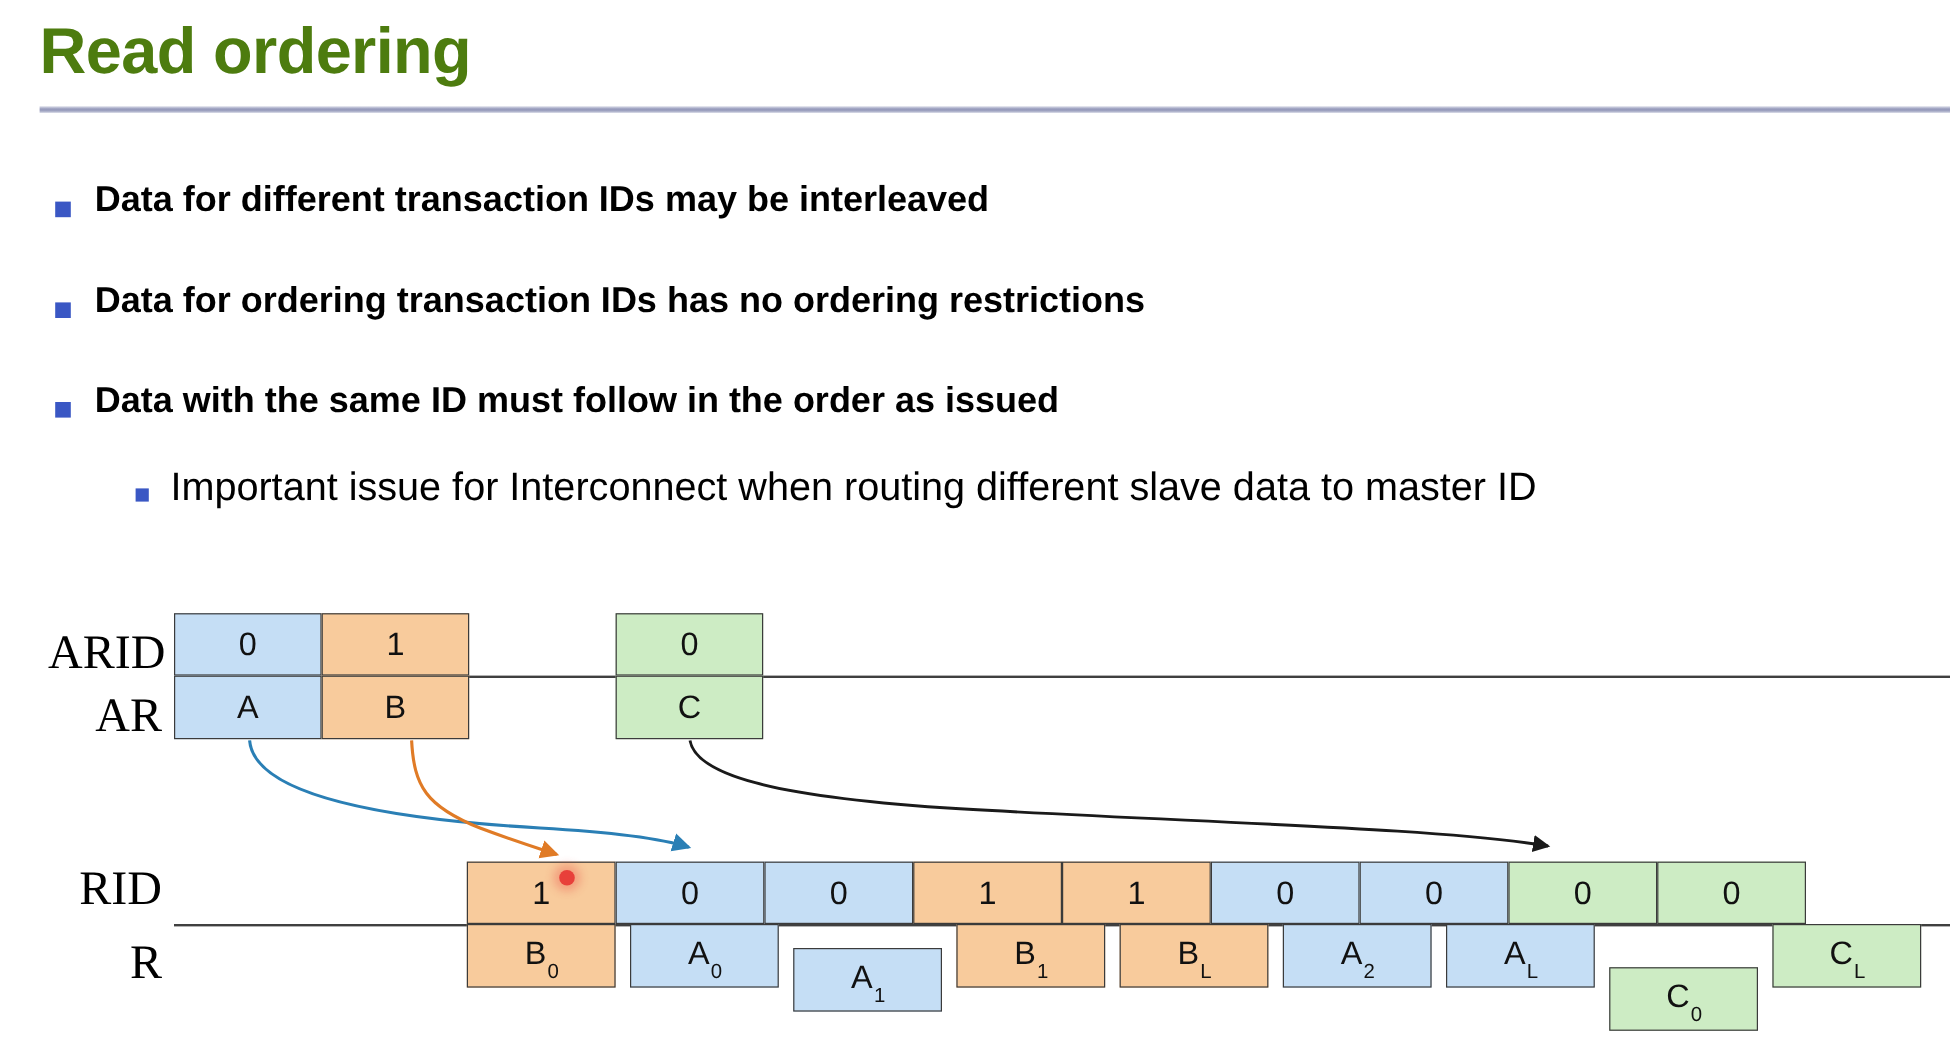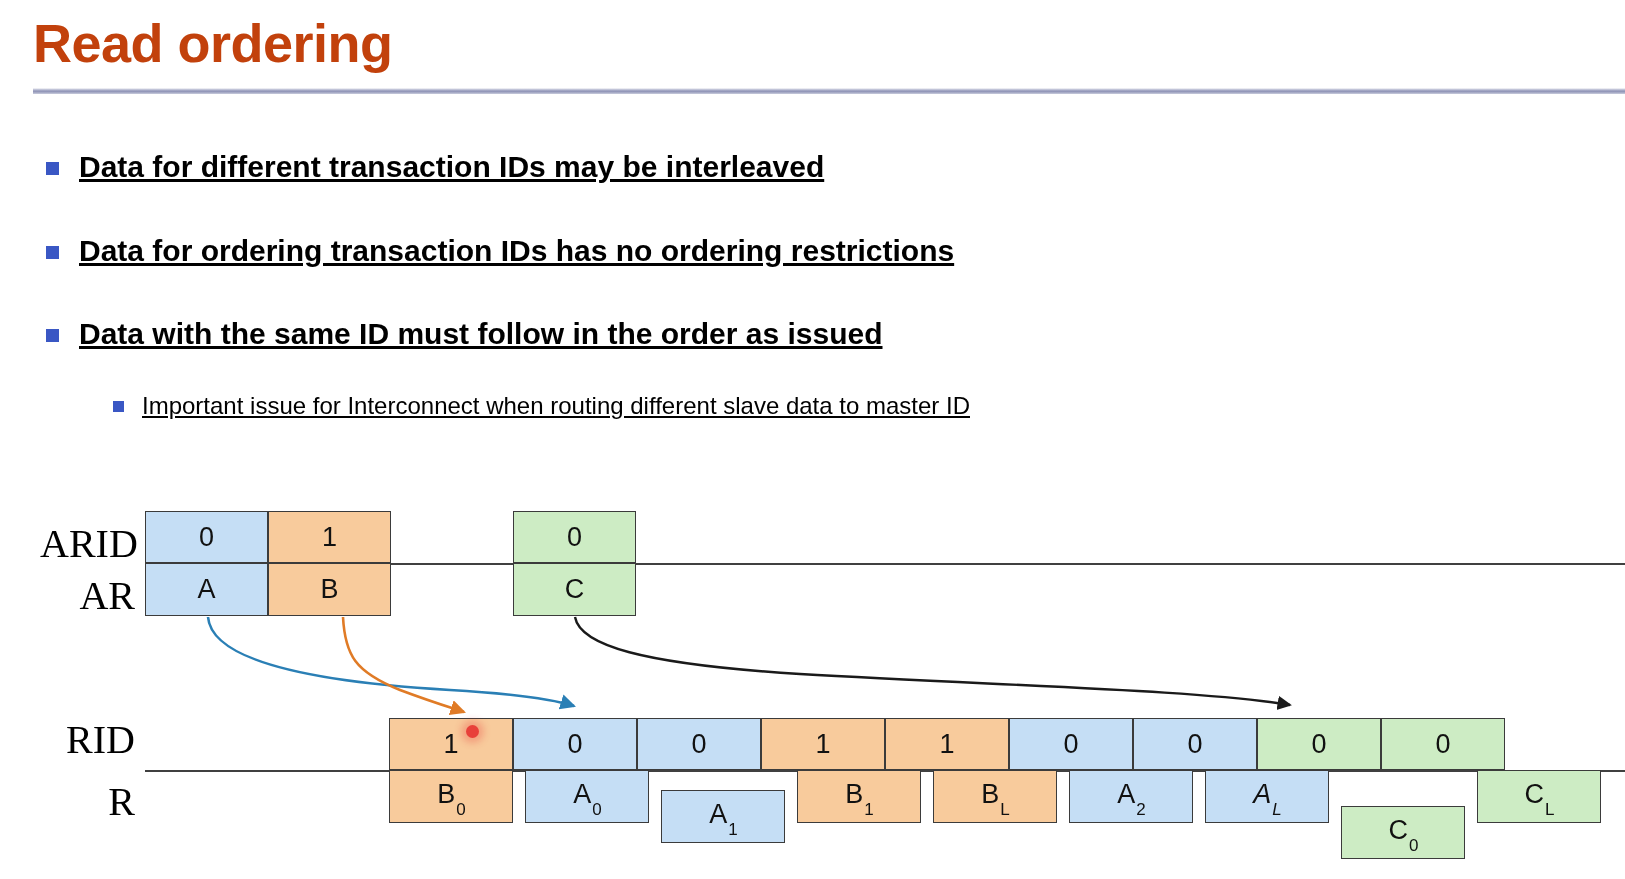--- a/index.html
+++ b/index.html
@@ -15,40 +15,39 @@
     overflow: hidden;
   }
 
   
   #slide-title {
     position: absolute;
     left: 33px;
     top: 8px;
     font-size: 54px;
     font-weight: bold;
-    color: #c2410c;
+    color: #4d7c0f;
     letter-spacing: -0.5px;
     line-height: 70px;
     white-space: nowrap;
   }
   #title-rule {
     position: absolute;
     left: 33px;
     top: 88px;
     width: 1592px;
     height: 6px;
     background: linear-gradient(to bottom, #ffffff 0%, #a8acc8 35%, #9296b8 60%, #c9ccdd 100%);
   }
 
   
   .bullet-row {
     position: absolute;
     display: flex;
-    align-items: flex-start;
-    text-decoration: underline;
+    align-items: center;
   }
   .bullet-l1 { left: 46px; }
   .bullet-l1 .marker {
     width: 13px;
     height: 13px;
     background: #3a57c4;
     margin-top: 14px;
     margin-right: 20px;
     flex: none;
   }
@@ -62,21 +61,21 @@
   .bullet-l2 { left: 113px; }
   .bullet-l2 .marker {
     width: 11px;
     height: 11px;
     background: #3a57c4;
     margin-top: 12px;
     margin-right: 18px;
     flex: none;
   }
   .bullet-l2 .text {
-    font-size: 24px;
+    font-size: 33px;
     font-weight: normal;
     color: #000000;
     white-space: nowrap;
     line-height: 34px;
   }
 
   
   #diagram {
     position: absolute;
     left: 0;
@@ -243,21 +242,21 @@
   </div>
   <div class="cell orange" style="width:124px;height:53px;">
     <span><span>B</span><span class="sub">1</span></span>
   </div>
   <div class="cell orange" style="width:124px;height:53px;">
     <span><span>B</span><span class="sub">L</span></span>
   </div>
   <div class="cell blue" style="width:124px;height:53px;">
     <span><span>A</span><span class="sub">2</span></span>
   </div>
-  <div class="cell blue" style="width:124px;height:53px;font-style:italic;">
+  <div class="cell blue" style="width:124px;height:53px;">
     <span><span>A</span><span class="sub">L</span></span>
   </div>
   <div class="cell green" style="width:124px;height:53px;margin-top:36px;">
     <span><span>C</span><span class="sub">0</span></span>
   </div>
   <div class="cell green" style="width:124px;height:53px;">
     <span><span>C</span><span class="sub">L</span></span>
   </div>
 </div>
 

